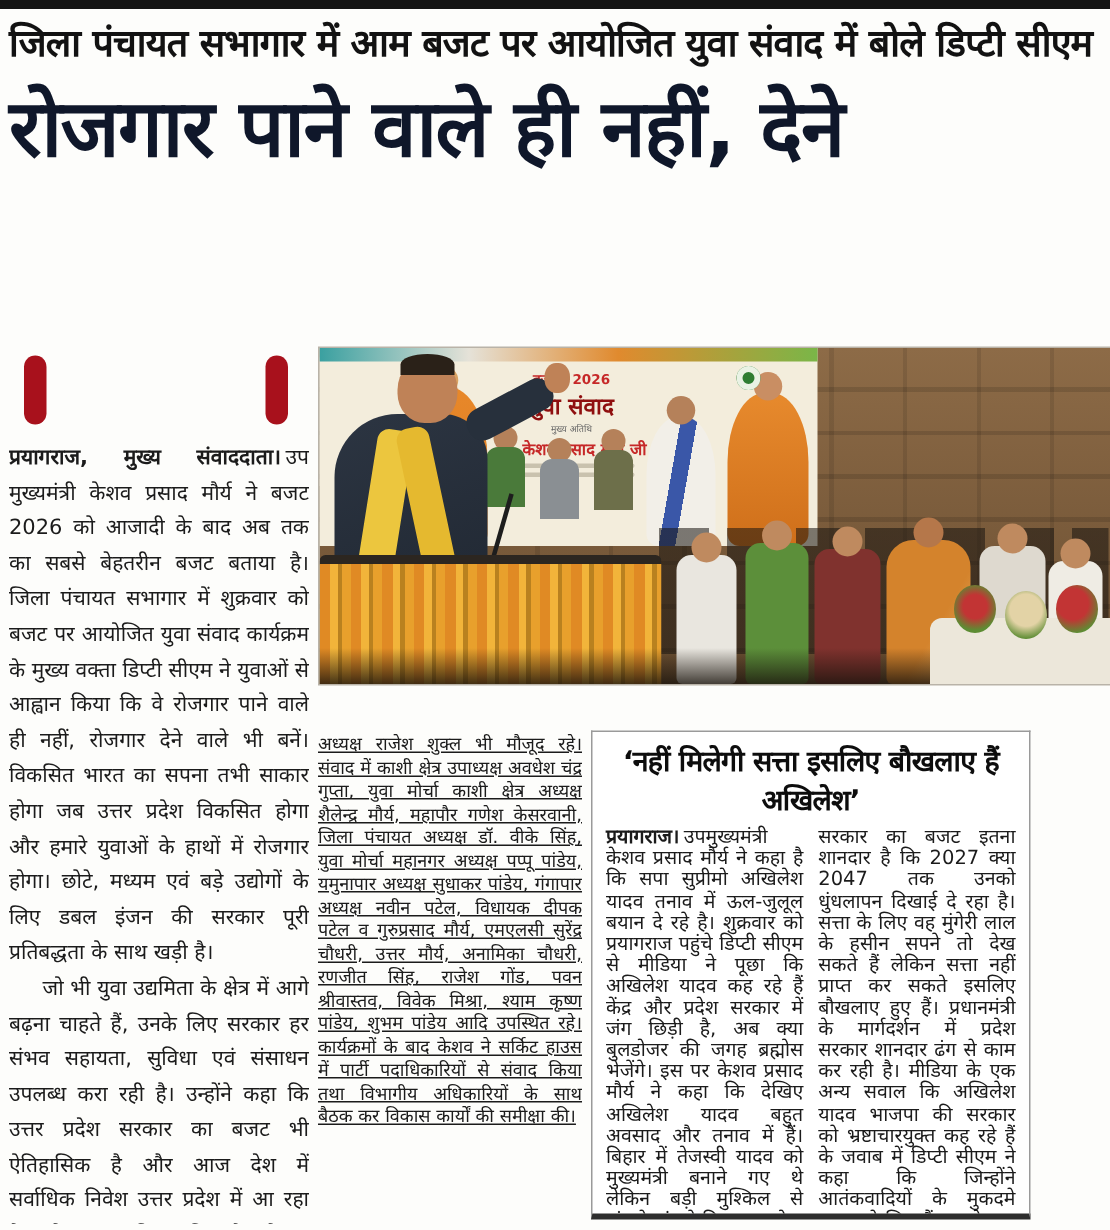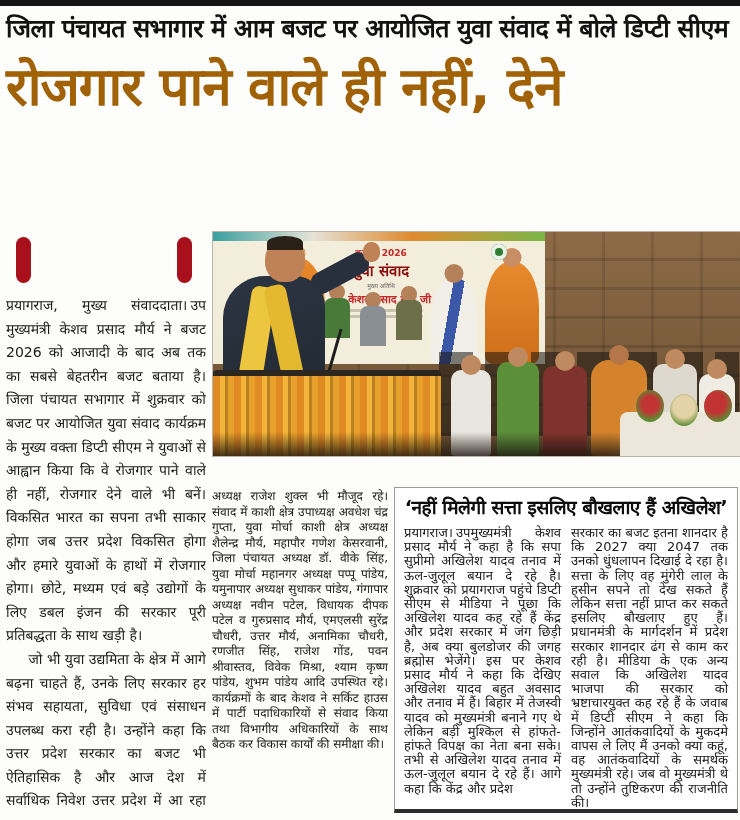--- a/index.html
+++ b/index.html
@@ -2,38 +2,38 @@
 <html><head>
 <meta charset="utf-8">
 <style>
   html,body{margin:0;padding:0;background:#ffffff;}
   .page{position:relative;width:740px;height:820px;background:#fdfdfb;overflow:hidden;
         font-family:"DejaVu Sans",sans-serif;color:#141414;padding-left:40px;}
   .toprule{position:absolute;left:0;top:0;width:740px;height:6px;background:#141414;}
   .kicker{position:absolute;left:6px;top:10px;width:730px;font-size:25px;font-weight:700;
           letter-spacing:-0.5px;color:#121212;white-space:nowrap;}
   .headline{position:absolute;left:6px;top:50px;width:732px;font-size:53px;line-height:74px;
-            font-weight:800;letter-spacing:-1px;color:#a16207;margin:0;}
+            font-weight:800;letter-spacing:-1px;color:#0f172a;margin:0;}
   .headline span{display:block;}
 
   
   .badge{position:absolute;left:16px;top:237px;width:176px;height:46px;}
   .badge .bar{position:absolute;left:8px;right:8px;top:3px;bottom:3px;background:#f4c410;
               border-radius:9px;display:flex;align-items:center;justify-content:center;
               font-size:26px;font-weight:800;color:#131313;}
   .badge .cap{position:absolute;top:0;width:15px;height:46px;background:#a8111c;border-radius:8px;}
   .badge .cap.l{left:0;} .badge .cap.r{right:0;}
 
   
   .col{position:absolute;text-align:justify;overflow:hidden;}
   .col p{margin:0;}
   .col-left{left:6px;top:294px;width:200px;height:522px;font-size:14px;line-height:23.6px;color:#1b1b1b;}
   .col-left .p2{text-indent:1.6em;}
-  .dateline{font-weight:400;margin-right:3px;margin-top:37px;}
-  .col-mid{left:212px;top:489px;width:176px;height:326px;font-size:12px;line-height:15.5px;color:#1b1b1b;}
+  .dateline{font-weight:700;margin-right:3px;margin-top:37px;}
+  .col-mid{left:212px;top:489px;width:176px;height:326px;font-size:12px;line-height:15.5px;color:#1b1b1b;text-decoration:underline;}
 
   
   .photo{position:absolute;left:212px;top:231px;width:527px;height:224px;overflow:hidden;
          border:1px solid #b9b3a8;background:linear-gradient(180deg,#8d6b47,#6a4e31);}
   .wallpanels{position:absolute;inset:0;
      background:repeating-linear-gradient(180deg,transparent 0 26px,rgba(0,0,0,.13) 26px 29px),
                 repeating-linear-gradient(90deg,transparent 0 46px,rgba(0,0,0,.10) 46px 49px);}
   .banner{position:absolute;left:0;top:0;width:332px;height:132px;background:#f3eddc;}
   .banner .strip{position:absolute;left:0;top:0;width:100%;height:9px;
      background:linear-gradient(90deg,#3aa0a0,#e5e2d8 30%,#e08a2e 60%,#7ab648);}
@@ -100,21 +100,21 @@
      border-radius:8px 0 0 0;}
   .bq{position:absolute;width:28px;height:32px;border-radius:50%;}
   .bq1{right:8px;bottom:34px;background:radial-gradient(circle at 40% 40%,#c23434 40%,#5d8c33 75%);}
   .bq2{right:42px;bottom:30px;background:radial-gradient(circle at 50% 40%,#e3d3a6 45%,#5d8c33 80%);}
   .bq3{right:76px;bottom:34px;background:radial-gradient(circle at 50% 45%,#c23434 35%,#5d8c33 70%);}
 
   .caption{position:absolute;left:212px;top:460px;width:527px;font-size:13.5px;font-weight:700;
      color:#101010;}
 
   
-  .subbox{position:absolute;left:394px;top:487px;width:344px;height:326px;background:#fff;
+  .subbox{position:absolute;left:394px;top:487px;width:293px;height:326px;background:#fff;
      border:1px solid #9a9a9a;border-bottom:4px solid #2e2e2e;box-sizing:border-box;
      padding:6px 9px 4px 9px;overflow:hidden;}
   .sub-headline{font-size:19px;font-weight:800;text-align:center;color:#0d0d0d;
      letter-spacing:-0.5px;margin:0 0 6px 0;}
   .sub-cols{display:flex;gap:10px;}
   .sub-cols p{margin:0;flex:1;font-size:13px;line-height:14.2px;text-align:justify;color:#1b1b1b;}
 </style>
 </head>
 <body>
 

